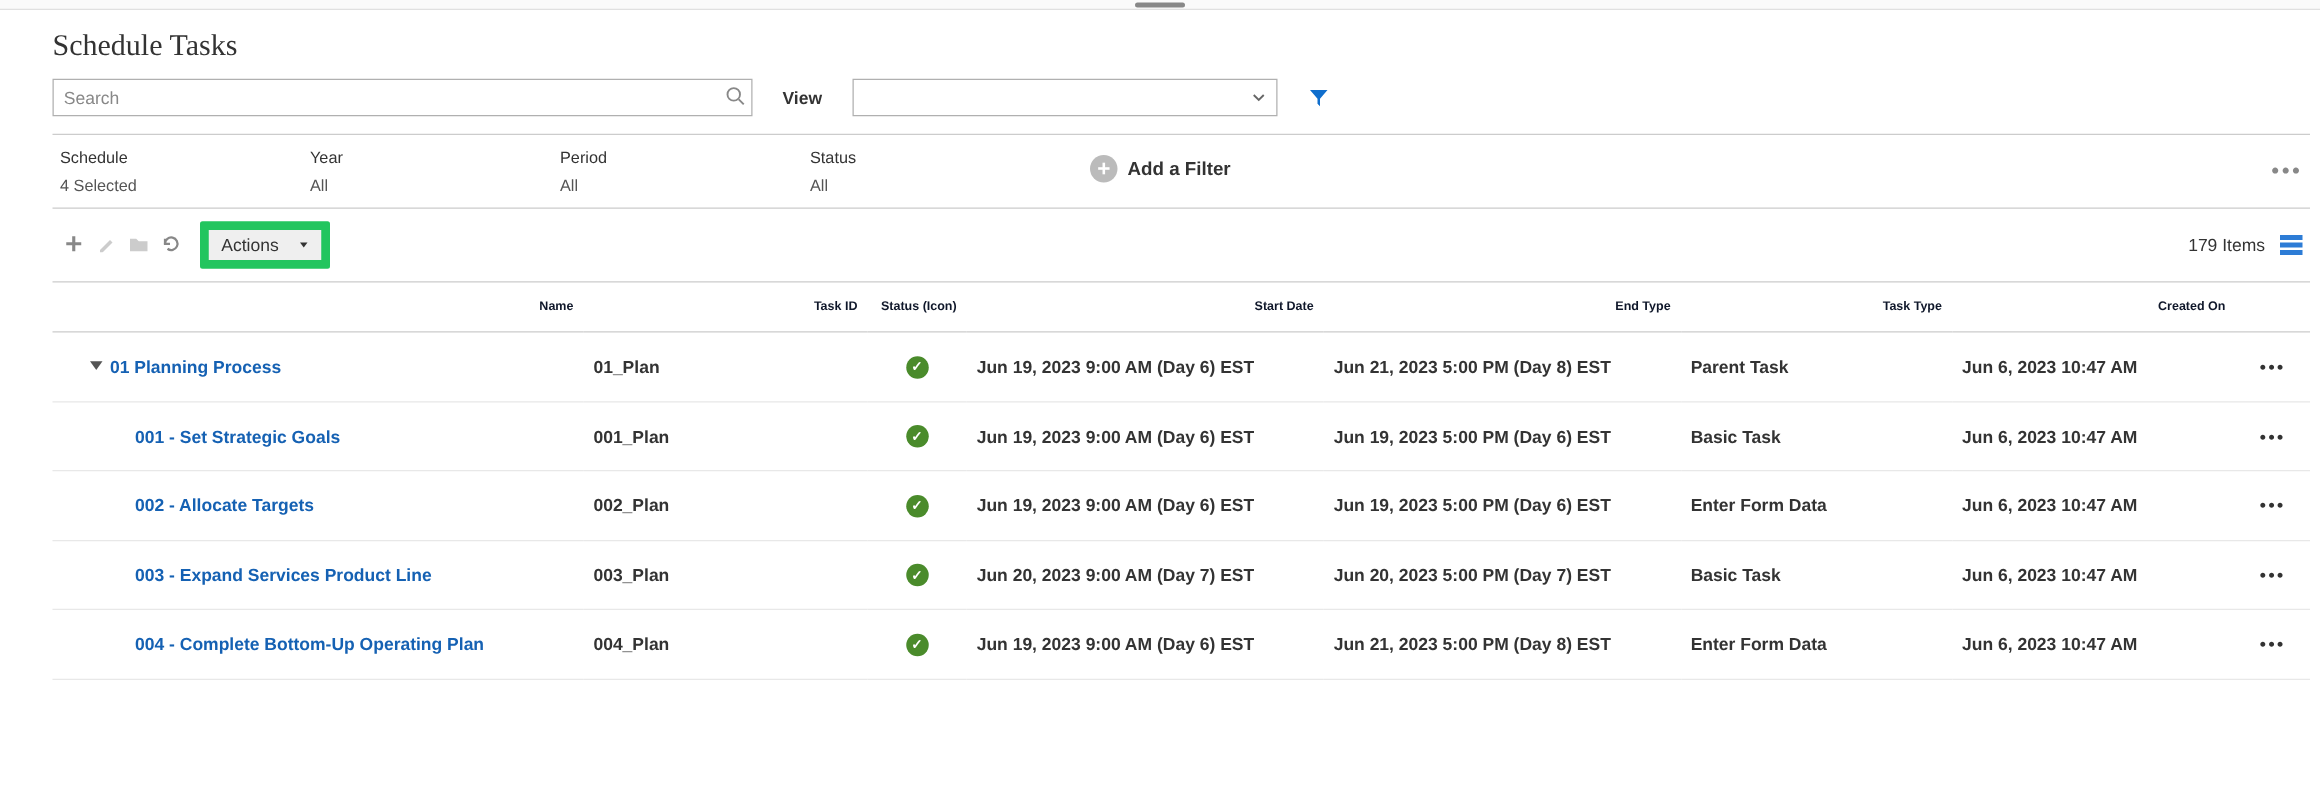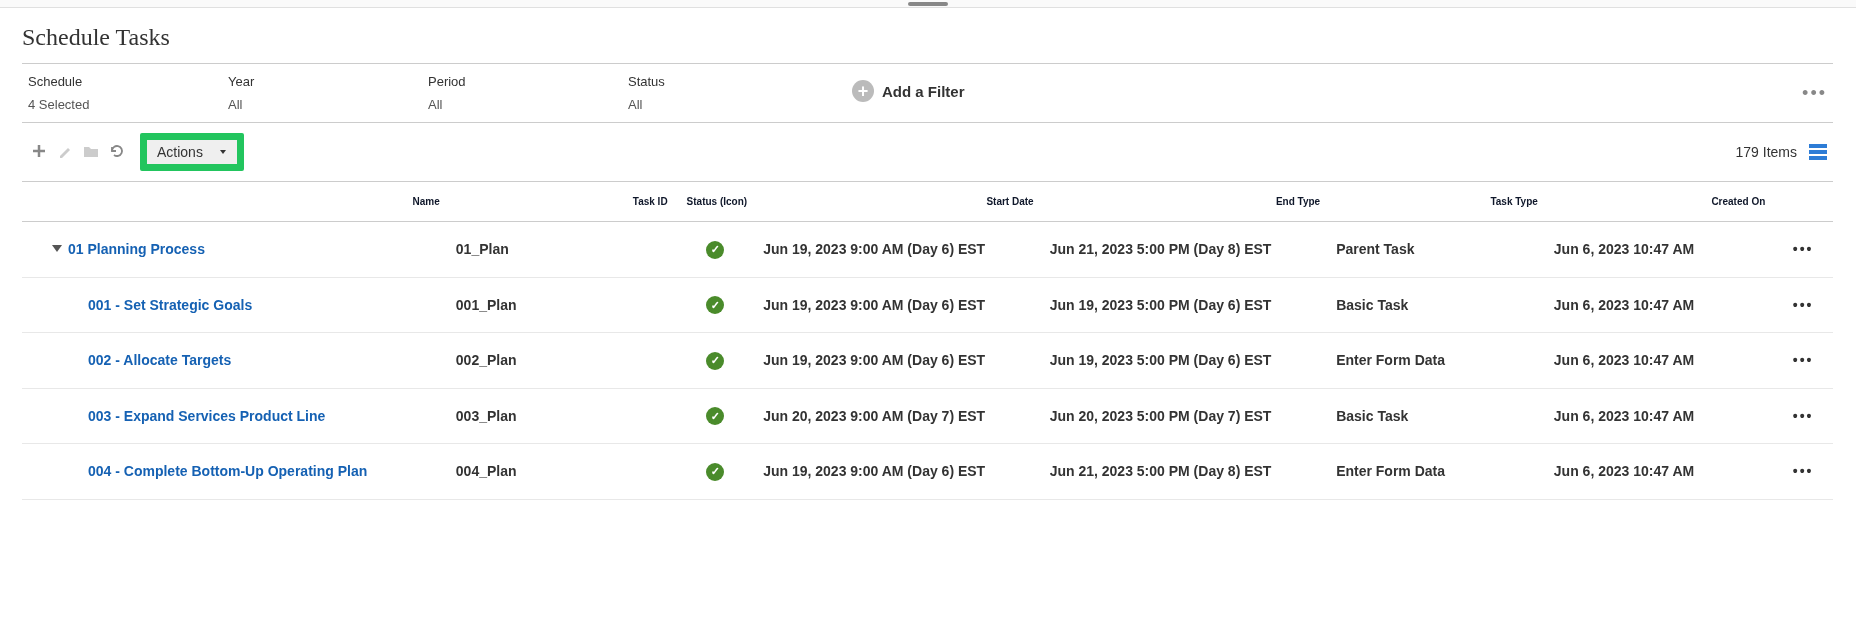--- a/index.html
+++ b/index.html
@@ -19,21 +19,22 @@
     align-items:center;
   }
   .top-handle::after{
     content:"";
     width:40px;
     height:4px;
     background:#888;
     border-radius:2px;
   }
   .page {
-    padding: 12px 23px 0 22px;
+    padding: 12px 8px 0 22px;
+    margin-left: 20px;
   }
   h1.title {
     font-family: Georgia, "Times New Roman", serif;
     font-weight: normal;
     font-size: 24px;
     margin: 4px 0 12px 0;
     color: #333;
   }
   .search-view-row {
     display:flex;
@@ -224,20 +225,42 @@
   .col-actions { width:60px;}
 </style>
 </head>
 <body>
 
 <div class="top-handle"></div>
 
 <div class="page">
   <h1 class="title">Schedule Tasks</h1>
 
+  <div class="search-view-row">
+    <div class="search-wrap">
+      <input class="search-input" type="text" placeholder="Search" style="">
+      <span class="search-icon">
+        <svg width="16" height="16" viewBox="0 0 16 16" fill="none">
+          <circle cx="7" cy="7" r="5" stroke="#888" stroke-width="1.5"></circle>
+          <line x1="11" y1="11" x2="15" y2="15" stroke="#888" stroke-width="1.5"></line>
+        </svg>
+      </span>
+    </div>
+    <span class="view-label">View</span>
+    <div class="view-select">
+      <svg width="12" height="12" viewBox="0 0 12 12">
+        <path d="M2 4 L6 8 L10 4" stroke="#666" stroke-width="1.5" fill="none"></path>
+      </svg>
+    </div>
+    <span class="filter-icon">
+      <svg width="18" height="18" viewBox="0 0 18 18">
+        <path d="M2 3 H16 L10 10 V16 L8 14 V10 Z" fill="#0f6ecd"></path>
+      </svg>
+    </span>
+  </div>
 
   <div class="filter-bar">
     <div id="filters-container" style="display:flex;">
         <div class="filter-block">
           <div class="flabel">Schedule</div>
           <div class="fvalue">4 Selected</div>
         </div>
         <div class="filter-block">
           <div class="flabel">Year</div>
           <div class="fvalue">All</div>

